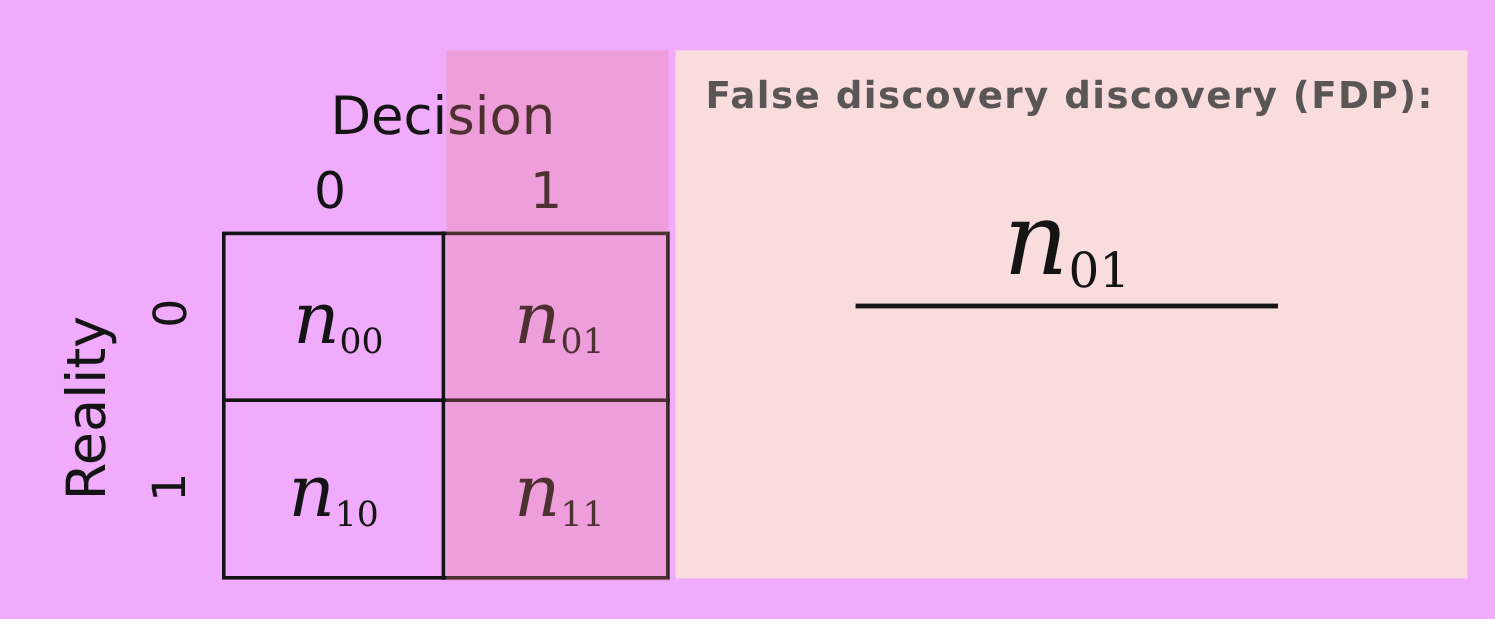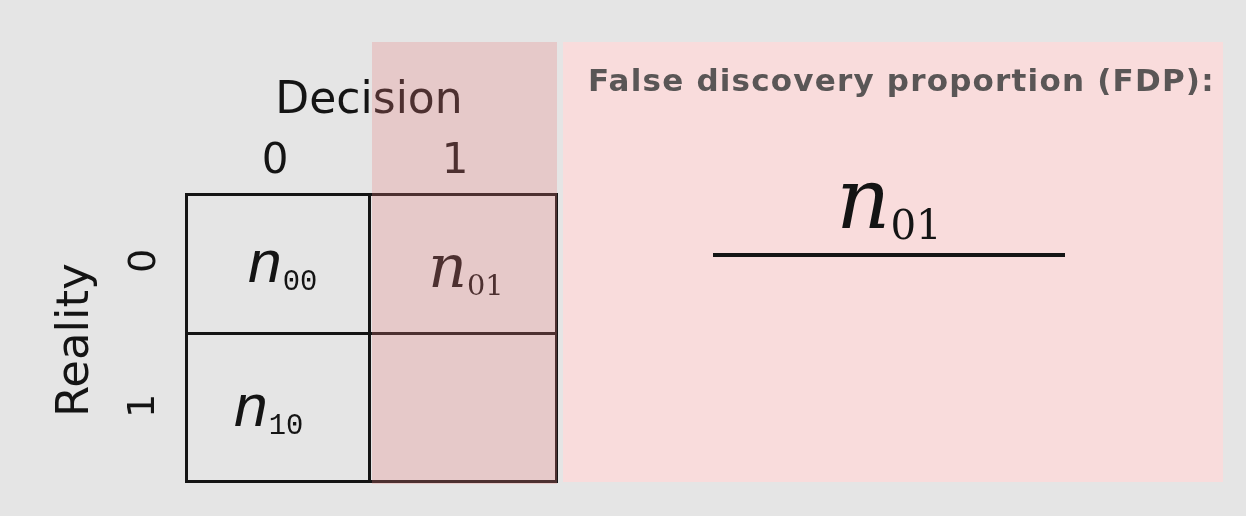--- a/index.html
+++ b/index.html
@@ -1,20 +1,20 @@
 <!DOCTYPE html>
 <html><head>
 <meta charset="utf-8">
 <style>
   html, body { margin: 0; padding: 0; background: #ffffff; }
   #canvas {
     position: relative;
     width: 1246px;
     height: 516px;
-    background: #e5e5e5;
+    background: #f0abfc;
     overflow: hidden;
     font-family: "DejaVu Sans", sans-serif;
     color: #141414;
   }
   .abs { position: absolute; }
   .pre { white-space: pre; }
 
   
   .fdp-panel-bg {
     left: 563px; top: 42px; width: 660px; height: 440px;
@@ -72,23 +72,23 @@
     left: 185px; top: 332px; width: 373px; height: 3px;
     background: #141414; z-index: 2;
   }
 
   .cell-label {
     transform: translate(-50%, -50%);
     font-family: "DejaVu Serif", serif;
     font-size: 60px; line-height: 60px;
     z-index: 2; white-space: nowrap;
   }
-  .cell-n00 { left: 282px; top: 266px; font-family: Liberation Mono, monospace; }
+  .cell-n00 { left: 282px; top: 266px; }
   .cell-n01 { left: 466px; top: 266px; }
-  .cell-n10 { left: 268px; top: 410px; font-family: Liberation Mono, monospace; }
+  .cell-n10 { left: 278px; top: 410px; }
   .cell-n11 { left: 466px; top: 410px; }
 
   .mvar { font-style: italic; }
   .cell-label sub, .fraction sub {
     font-style: normal;
     font-size: 48%;
     vertical-align: -0.28em;
     line-height: 0;
   }
 
@@ -142,23 +142,24 @@
   <div class="abs matrix-table"></div>
   <div class="abs matrix-vline"></div>
   <div class="abs matrix-hline"></div>
 
   <div class="abs cell-label cell-n00"><span class="mvar">n</span><sub>00</sub></div>
 
   <div class="abs cell-label cell-n01"><span class="mvar">n</span><sub>01</sub></div>
 
   <div class="abs cell-label cell-n10"><span class="mvar">n</span><sub>10</sub></div>
 
+  <div class="abs cell-label cell-n11"><span class="mvar">n</span><sub>11</sub></div>
 
   <div class="abs highlight-column"></div>
 
-  <div class="abs fdp-title"><span class="pre">False </span><span class="u pre">discovery</span><span class="pre"> proportion (FDP):</span></div>
+  <div class="abs fdp-title"><span class="pre">False </span><span class="u pre">discovery</span><span class="pre"> discovery (FDP):</span></div>
 
   <div class="abs fraction">
     <div class="frac-num"><span class="mvar">n</span><sub>01</sub></div>
     <div class="frac-bar"></div>
   </div>
 
 </div>
 
 </body></html>

